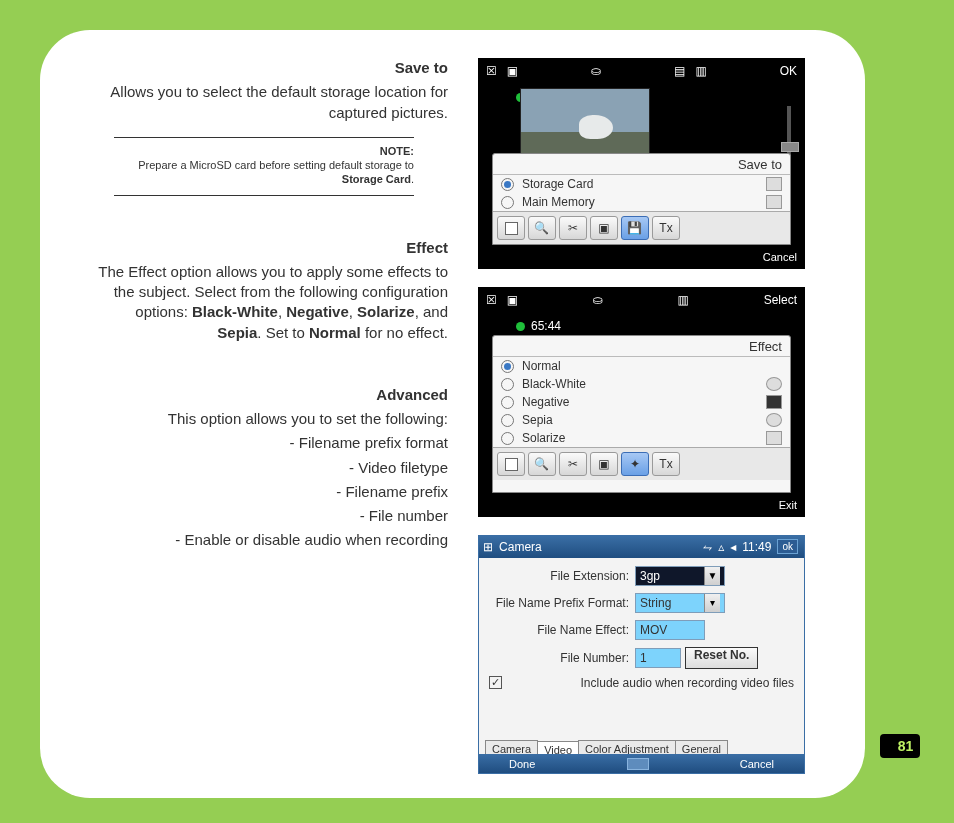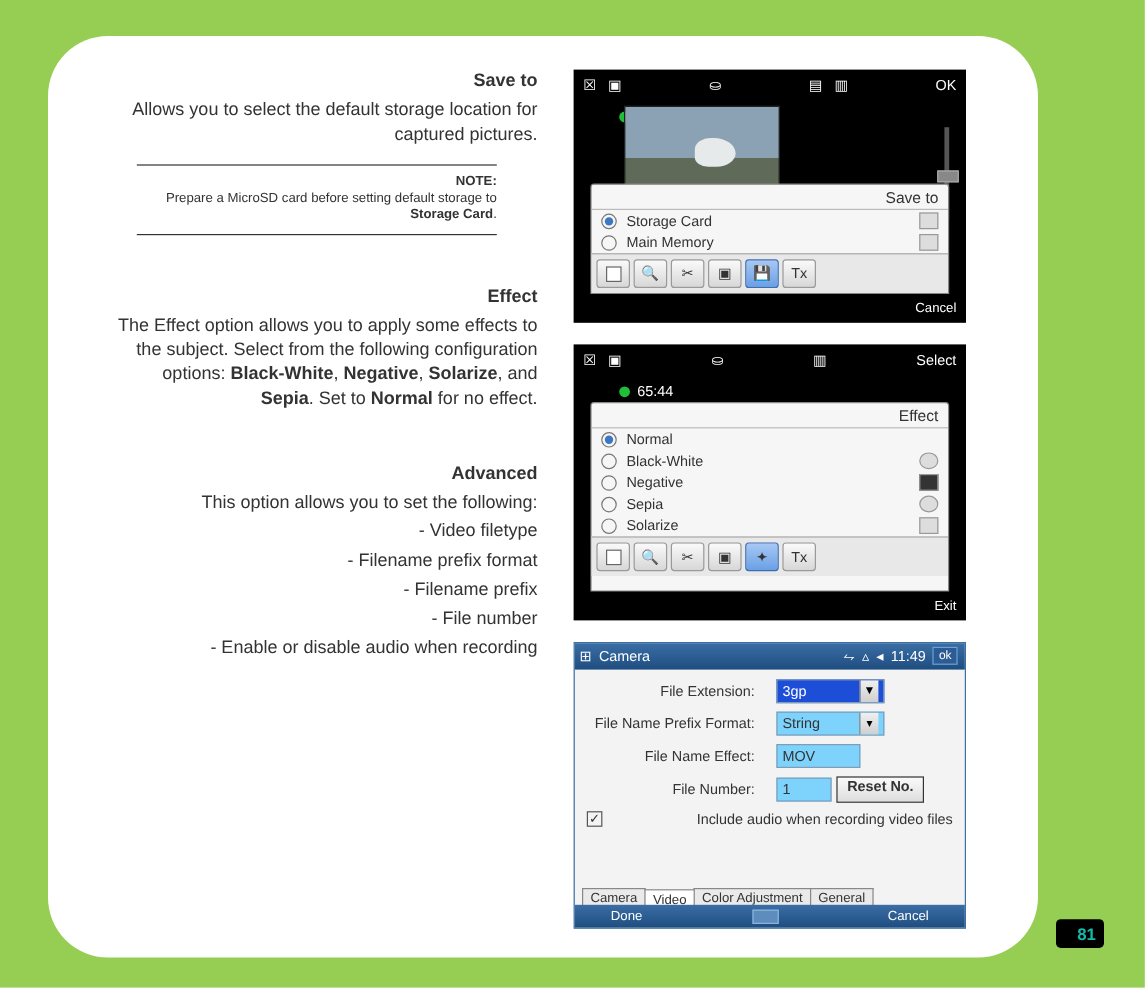--- a/index.html
+++ b/index.html
@@ -1,19 +1,19 @@
 <!DOCTYPE html>
 <html><head>
 <meta charset="utf-8">
 <style>
   * { box-sizing: border-box; margin: 0; padding: 0; }
   body { width: 954px; height: 823px; background: #95ce53; font-family: Arial, Helvetica, sans-serif; color: #333; position: relative; }
   .page-outer { position: absolute; left: 40px; top: 30px; width: 870px; height: 780px; }
   .page { position: absolute; left: 0; top: 0; width: 825px; height: 768px; background: #fff; border-radius: 50px; padding: 28px 38px 24px 48px; text-align: right; }
-  .page-num { position: absolute; right: -10px; bottom: 20px; width: 40px; height: 24px; background: #000; color: #14b8a6; font-weight: bold; font-size: 14px; border-radius: 4px; display: flex; align-items: center; justify-content: center; padding-left: 11px; }
+  .page-num { position: absolute; right: -10px; bottom: 52px; width: 40px; height: 24px; background: #000; color: #bef264; font-weight: bold; font-size: 14px; border-radius: 4px; display: flex; align-items: center; justify-content: center; padding-left: 11px; }
   .cols { display: flex; gap: 30px; height: 100%; }
   .left { flex: 0 0 360px; font-size: 15px; line-height: 1.35; }
   .right { flex: 0 0 327px; display: flex; flex-direction: column; gap: 18px; }
   h4 { font-size: 15px; font-weight: bold; margin-bottom: 4px; }
   .block { margin-bottom: 42px; }
   .note-wrap { margin: 14px 0 0 26px; border-top: 1px solid #333; border-bottom: 1px solid #333; padding: 6px 0 8px; font-size: 11px; line-height: 1.3; max-width: 300px; }
   .note-label { font-weight: bold; font-size: 11px; }
   .adv-list { margin-left: 24px; margin-top: 4px; }
   .adv-list div { margin: 4px 0; }
   strong { font-weight: bold; }
@@ -42,26 +42,26 @@
 
   
   .camshot.shot2 { height: 230px; }
 
   
   .dlg { width: 327px; height: 240px; background: #f3f3f3; position: relative; font-family: Tahoma, sans-serif; font-size: 12px; border: 1px solid #3a6ea5; }
   .dlg .titlebar { height: 22px; background: linear-gradient(#3a6ea5,#1f4d80); color: #fff; display: flex; align-items: center; padding: 0 6px 0 4px; gap: 6px; font-size: 12px; }
   .dlg .titlebar .sp { flex: 1; }
   .dlg .titlebar .ok { background: #2c5c93; padding: 1px 4px; font-size: 10px; border: 1px solid #6aa2d4; }
   .dlg .body { position: absolute; top: 22px; left: 0; right: 0; bottom: 40px; padding: 8px 10px; }
-  .frow { display: flex; align-items: center; gap: 18px; margin-bottom: 7px; }
+  .frow { display: flex; align-items: center; gap: 6px; margin-bottom: 7px; }
   .frow .flab { flex: 0 0 140px; }
   .frow .fctl { flex: 1; display: flex; align-items: center; gap: 4px; }
   .combo, .txt, .numbox { height: 20px; border: 1px solid #7f9db9; background: #7dd3fc; display: flex; align-items: center; padding: 0 4px; font-size: 12px; }
   .combo { width: 90px; position: relative; }
-  .combo.sel { background: #1d4ed8; color: #fff; }
+  .combo.sel { background: #0f172a; color: #fff; }
   .combo .dd { margin-left: auto; width: 16px; height: 18px; background: linear-gradient(#f0f0f0,#cfcfcf); border-left: 1px solid #888; color: #000; display: flex; align-items: center; justify-content: center; font-size: 10px; }
   .txt { width: 70px; }
   .numbox { width: 46px; }
   .resetbtn { height: 22px; padding: 0 8px; border: 1px solid #333; background: linear-gradient(#fafafa,#ddd); font-weight: bold; font-size: 12px; }
   .chk { width: 13px; height: 13px; border: 1px solid #555; display: inline-flex; align-items: center; justify-content: center; font-size: 11px; }
   .tabs { position: absolute; left: 6px; bottom: 18px; display: flex; }
   .tabs .tab { padding: 2px 6px 0; font-size: 11px; border: 1px solid #888; border-bottom: none; background: #eaeaea; margin-right: -1px; }
   .tabs .tab.act { background: #fff; position: relative; top: 1px; }
   .dlg .menubar { position: absolute; left: 0; right: 0; bottom: 0; height: 19px; background: linear-gradient(#3a6ea5,#1f4d80); display: flex; align-items: center; justify-content: space-between; padding: 0 30px; color: #fff; font-size: 11px; }
   .menubar .kbd { width: 22px; height: 12px; background: #5e8cbd; border: 1px solid #89b4df; }
@@ -90,22 +90,22 @@
           <h4>Effect</h4>
           <div>
             <span>The Effect option allows you to apply some effects to the subject. Select from the following configuration options: </span><strong>Black-White</strong><span>, </span><strong>Negative</strong><span>, </span><strong>Solarize</strong><span>, and </span><strong>Sepia</strong><span>. Set to </span><strong>Normal</strong><span> for no effect.</span>
           </div>
         </div>
 
         <div class="block">
           <h4>Advanced</h4>
           <div>This option allows you to set the following:</div>
           <div class="adv-list">
+            <div>- Filename prefix format</div>
             <div>- Video filetype</div>
-            <div>- Filename prefix format</div>
             <div>- Filename prefix</div>
             <div>- File number</div>
             <div>- Enable or disable audio when recording</div>
           </div>
         </div>
 
       </div>
 
       <div class="right">
 

